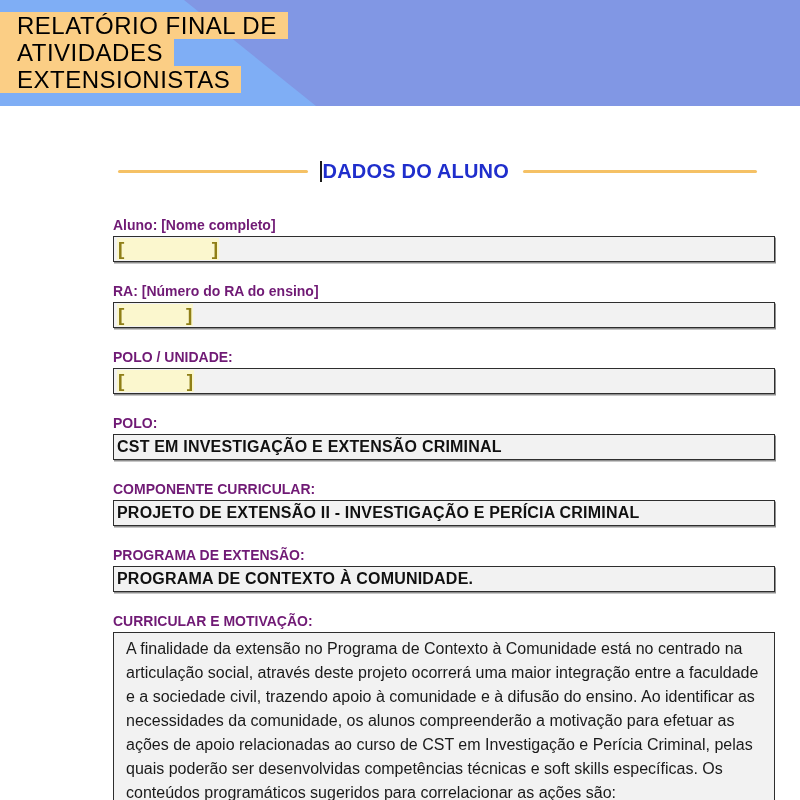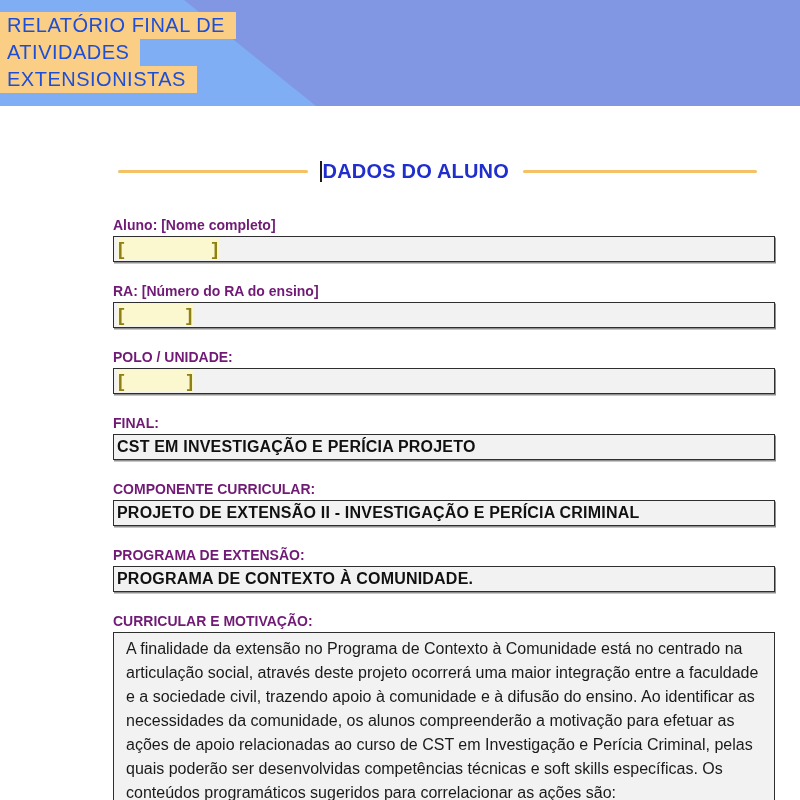--- a/index.html
+++ b/index.html
@@ -5,23 +5,23 @@
   * { margin:0; padding:0; box-sizing:border-box; }
   html,body { width:800px; height:800px; overflow:hidden; background:#fff;
               font-family:"Liberation Sans", sans-serif; }
 
   
   .banner { position:relative; width:800px; height:106px; background:#7FAEF5; overflow:hidden; }
   .banner-dark { position:absolute; inset:0;
                  clip-path:polygon(184px 0, 800px 0, 800px 106px, 316px 106px);
                  background:#8197E4; }
   .banner-block { position:absolute; left:0; top:12px; }
-  .banner-line { display:table; background:#FBCE85; color:#1d4ed8;
-                 font-size:20px; line-height:27px; letter-spacing:0.5px;
-                 padding:0 11px 0 7px; white-space:nowrap; }
+  .banner-line { display:table; background:#FBCE85; color:#000000;
+                 font-size:24px; line-height:27px; letter-spacing:0.5px;
+                 padding:0 11px 0 17px; white-space:nowrap; }
 
   
   .content { padding:54px 25px 0 113px; }
 
   
   .title-row { display:flex; align-items:center; height:22px; }
   .accent-line { height:3px; background:#F5C165; border-radius:2px; }
   .accent-left { width:190px; margin-left:5px; }
   .accent-right { flex:1; margin-right:18px; }
   .caret { display:inline-block; width:1.5px; height:21px; background:#1c1c1c;
@@ -99,23 +99,23 @@
       <div class="field-box">
         <span class="ph">
             <span class="bracket">[</span>
             <span class="ph-text">CIDADE</span>
             <span class="bracket">]</span>
           </span>
       </div>
     </div>
 
     <div class="field">
-      <div class="field-label">FINAL:</div>
+      <div class="field-label">POLO:</div>
       <div class="field-box bold">
-        <span>CST EM INVESTIGAÇÃO E PERÍCIA PROJETO</span>
+        <span>CST EM INVESTIGAÇÃO E EXTENSÃO CRIMINAL</span>
       </div>
     </div>
 
     <div class="field">
       <div class="field-label">COMPONENTE CURRICULAR:</div>
       <div class="field-box bold">
         <span>PROJETO DE EXTENSÃO II - INVESTIGAÇÃO E PERÍCIA CRIMINAL</span>
       </div>
     </div>
 

